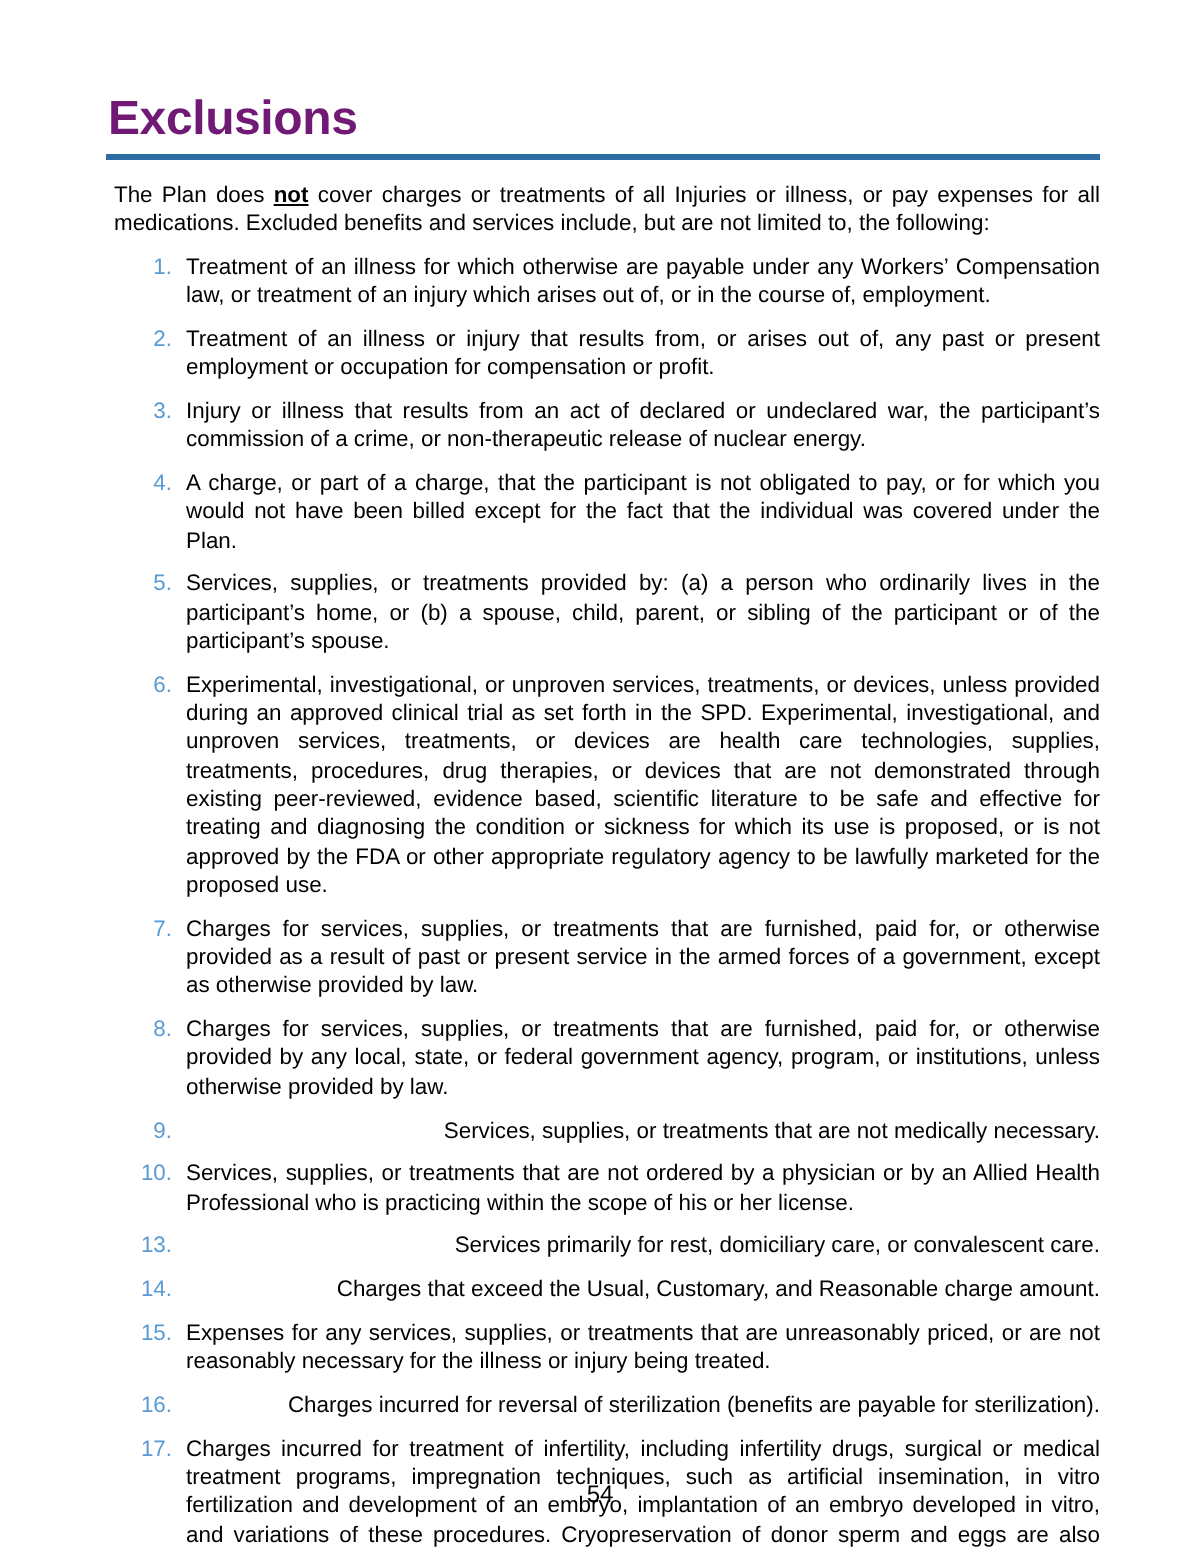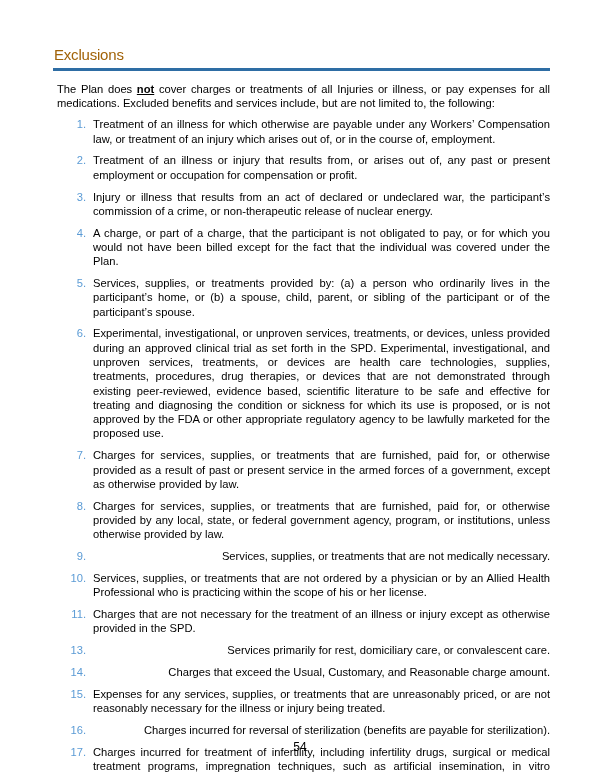--- a/index.html
+++ b/index.html
@@ -25,26 +25,26 @@
   }
 
   .content {
     position: absolute;
     left: 53px;
     top: 47px;
     width: 497px;
   }
 
   .doc-title {
-    font-size: 15px;
-    font-weight: normal;
+    font-size: 24px;
+    font-weight: bold;
     letter-spacing: -0.2px;
     line-height: 1.05;
     margin: 0 0 0 1px;
-    color: #a16207;
+    color: #701a75;
   }
 
   .title-rule {
     height: 3px;
     background: #2E6DA4;
     margin-top: 5px;
     margin-bottom: 11px;
     width: 497px;
   }
 
@@ -156,24 +156,20 @@
           <span class="txt">Charges for services, supplies, or treatments that are furnished, paid for, or otherwise provided by any local, state, or federal government agency, program, or institutions, unless otherwise provided by law.</span>
         </li>
         <li class="single">
           <span class="num">9.</span>
           <span class="txt">Services, supplies, or treatments that are not medically necessary.</span>
         </li>
         <li>
           <span class="num">10.</span>
           <span class="txt">Services, supplies, or treatments that are not ordered by a physician or by an Allied Health Professional who is practicing within the scope of his or her license.</span>
         </li>
-        <li>
-          <span class="num">11.</span>
-          <span class="txt">Charges that are not necessary for the treatment of an illness or injury except as otherwise provided in the SPD.</span>
-        </li>
         <li class="single">
           <span class="num">13.</span>
           <span class="txt">Services primarily for rest, domiciliary care, or convalescent care.</span>
         </li>
         <li class="single">
           <span class="num">14.</span>
           <span class="txt">Charges that exceed the Usual, Customary, and Reasonable charge amount.</span>
         </li>
         <li>
           <span class="num">15.</span>

